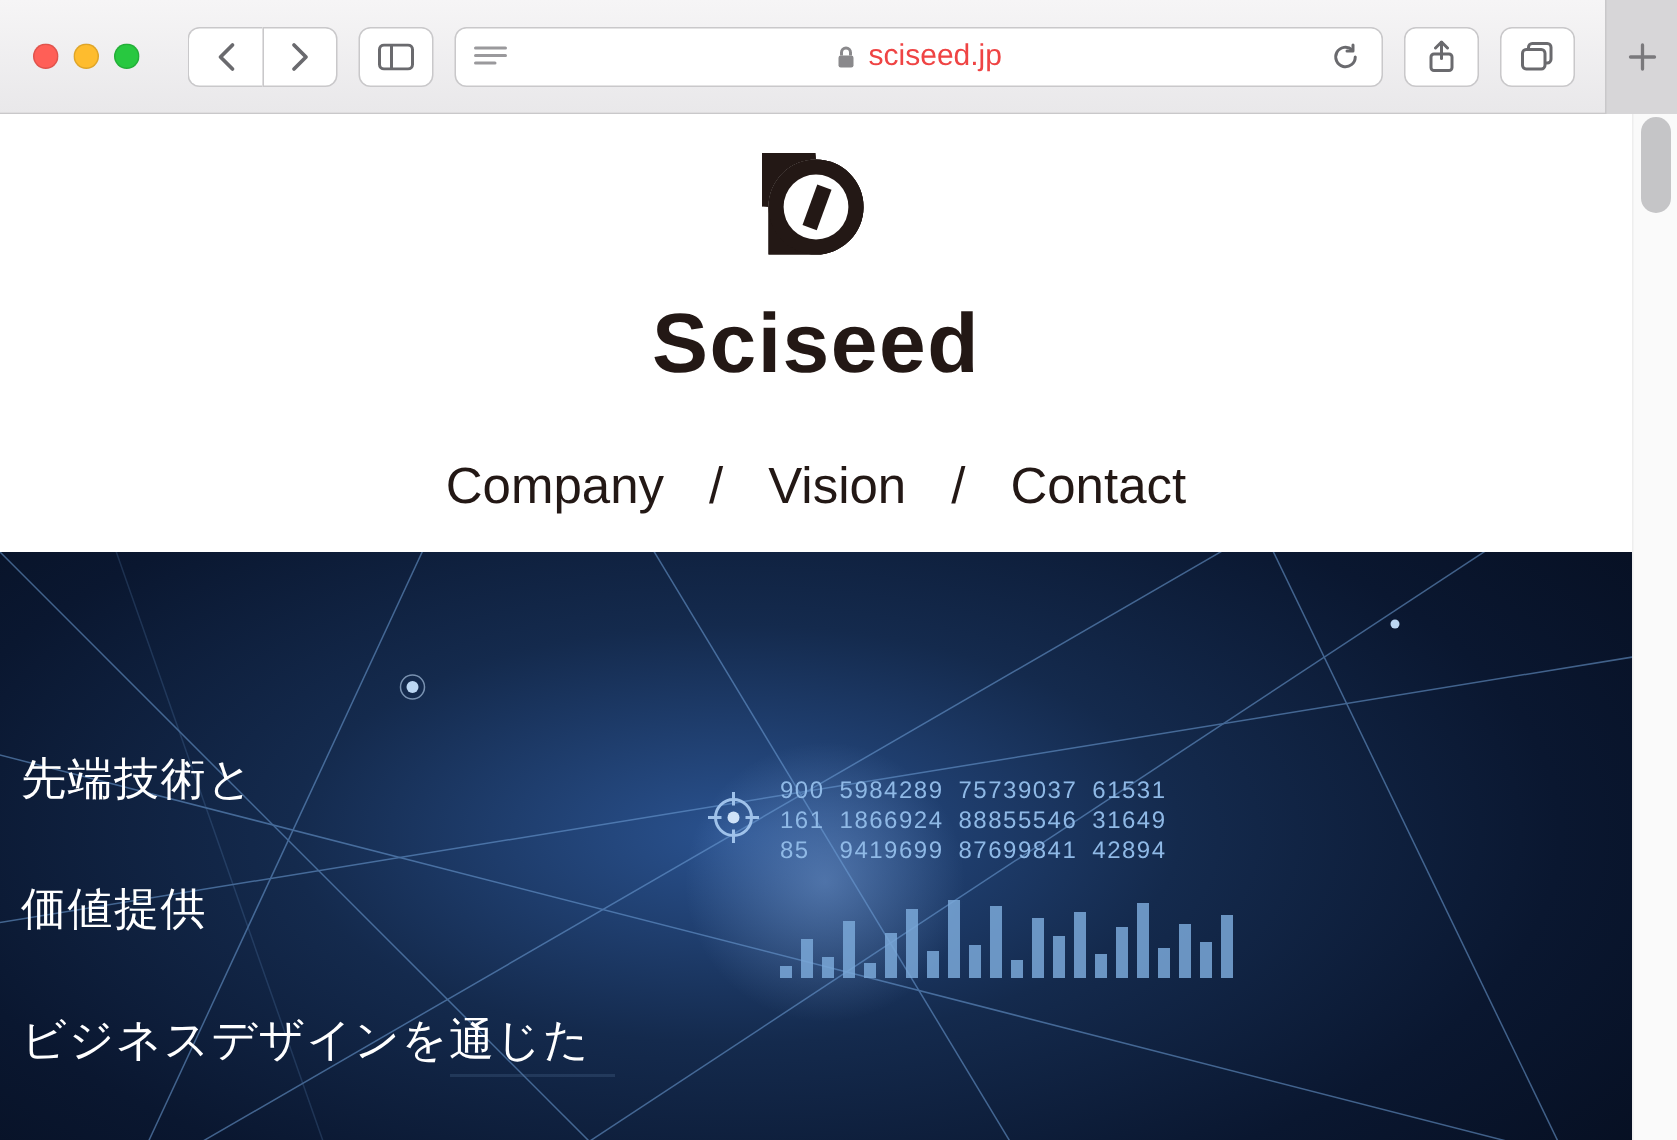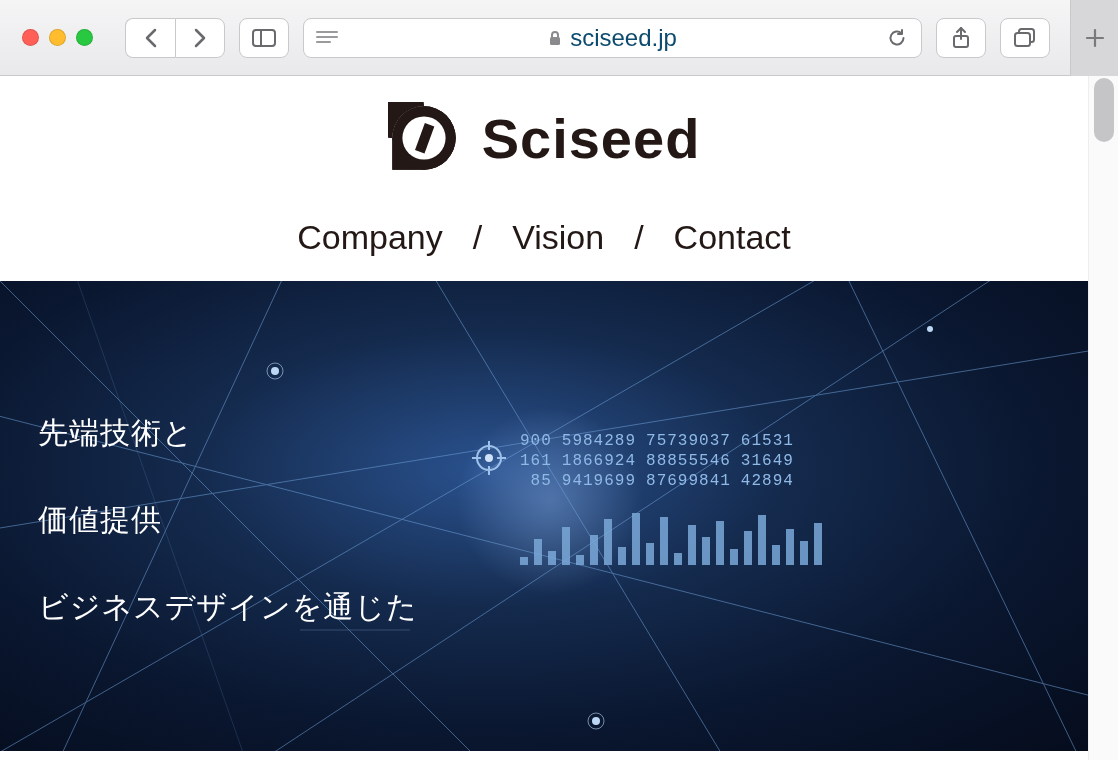--- a/index.html
+++ b/index.html
@@ -24,52 +24,52 @@
     display:flex;align-items:center;justify-content:center;color:#6a6a6e;
   }
   .pill-btn.left{border-radius:8px 0 0 8px;border-right:none;}
   .pill-btn.right{border-radius:0 8px 8px 0;}
   .square-btn{
     width:50px;height:40px;background:#fff;border:1px solid #c9c8ca;border-radius:8px;
     display:flex;align-items:center;justify-content:center;color:#6a6a6e;
   }
   .addr-bar{
     flex:1;height:40px;background:#fff;border:1px solid #c9c8ca;border-radius:8px;
-    display:flex;align-items:center;justify-content:center;position:relative;color:#0c4a6e;
-    font-size:24px;
+    display:flex;align-items:center;justify-content:center;position:relative;color:#ef4444;
+    font-size:20px;
   }
   .addr-bar .reader{position:absolute;left:12px;display:flex;align-items:center;color:#9a999c;}
   .addr-bar .reload{position:absolute;right:14px;display:flex;align-items:center;color:#6a6a6e;}
   .addr-bar .lock{margin-right:8px;color:#8a898c;display:flex;align-items:center;}
   .newtab{
     width:48px;height:76px;margin-right:-20px;margin-left:6px;
     border-left:1px solid #c9c8ca;background:#d7d6d8;
     display:flex;align-items:center;justify-content:center;color:#7a797c;font-size:28px;font-weight:300;
   }
   
   .viewport{position:relative;width:1088px;height:684px;background:#fff;}
   .scrolltrack{position:absolute;right:0;top:76px;width:30px;height:684px;background:#fafafa;border-left:1px solid #eee;}
   .scrollthumb{position:absolute;right:4px;top:78px;width:20px;height:64px;background:#c5c5c7;border-radius:10px;}
   .site-header{display:flex;flex-direction:column;align-items:center;padding-top:26px;}
-  .logo{display:flex;align-items:center;gap:22px;}
+  .logo{display:flex;align-items:center;gap:22px;flex-direction:column;}
   .logo-mark{width:72px;height:72px;}
   .logo-text{font-size:56px;font-weight:700;color:#231815;letter-spacing:1px;}
   .nav{display:flex;align-items:center;gap:30px;margin-top:44px;font-size:34px;color:#231815;}
   .nav a{color:#231815;text-decoration:none;}
   .nav .sep{color:#231815;}
   
   .hero{
     position:relative;margin-top:24px;width:1088px;height:470px;overflow:hidden;
     background:radial-gradient(ellipse at 45% 40%, #2a528f 0%, #142a4d 35%, #0a1730 65%, #050c1c 100%);
   }
   .hero svg.net{position:absolute;inset:0;width:100%;height:100%;}
-  .hero-text{position:absolute;left:38px;top:130px;color:#fff;font-size:30px;line-height:1.3;}
+  .hero-text{position:absolute;left:14px;top:130px;color:#fff;font-size:30px;line-height:1.3;}
   .hero-line{background:rgba(0,0,0,.0);padding:2px 0;margin-bottom:44px;font-weight:500;letter-spacing:1px;}
   
-  .hud{position:absolute;left:520px;top:150px;color:#8fb9e6;font-family:Liberation Mono, monospace;font-size:16px;letter-spacing:1px;text-align:right;}
+  .hud{position:absolute;left:520px;top:150px;color:#8fb9e6;font-family:Liberation Sans, sans-serif;font-size:16px;letter-spacing:1px;}
   .hud table{border-collapse:collapse;}
   .hud td{padding:1px 10px 1px 0;white-space:nowrap;}
   .hud-bars{display:flex;align-items:flex-end;gap:6px;height:60px;margin-top:14px;}
   .hud-bars .b{width:8px;background:#7aa8d8;opacity:.85;}
   .hud-target{position:absolute;left:-48px;top:10px;}
   .hud-side{position:absolute;left:300px;top:348px;color:#5d7fa8;font-family:monospace;font-size:11px;opacity:.45;display:flex;gap:6px;align-items:center;}
   .hud-side .sline{width:110px;height:2px;background:#5d7fa8;opacity:.5;}
   .hero .glow{position:absolute;left:440px;top:110px;width:220px;height:220px;border-radius:50%;
     background:radial-gradient(circle,rgba(160,200,255,.35) 0%,rgba(160,200,255,0) 60%);pointer-events:none;}
 </style>

